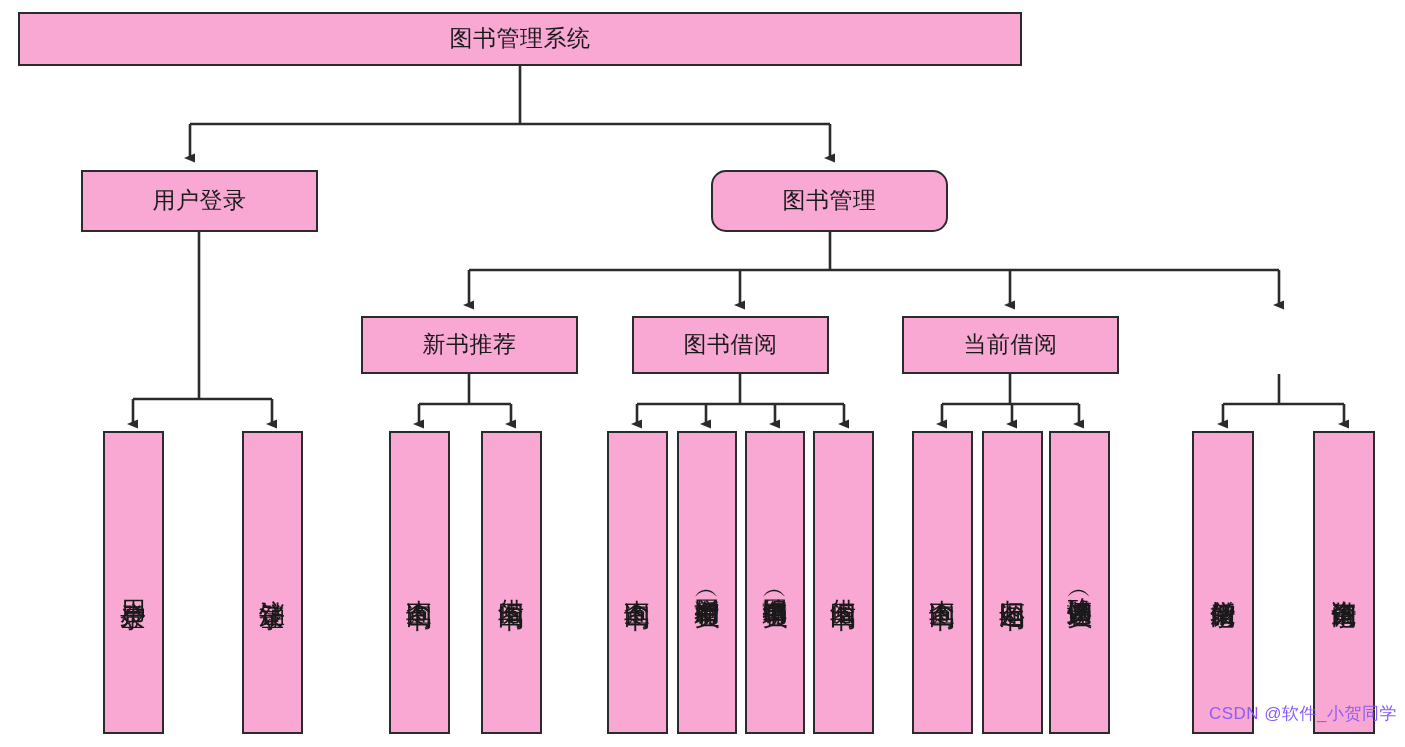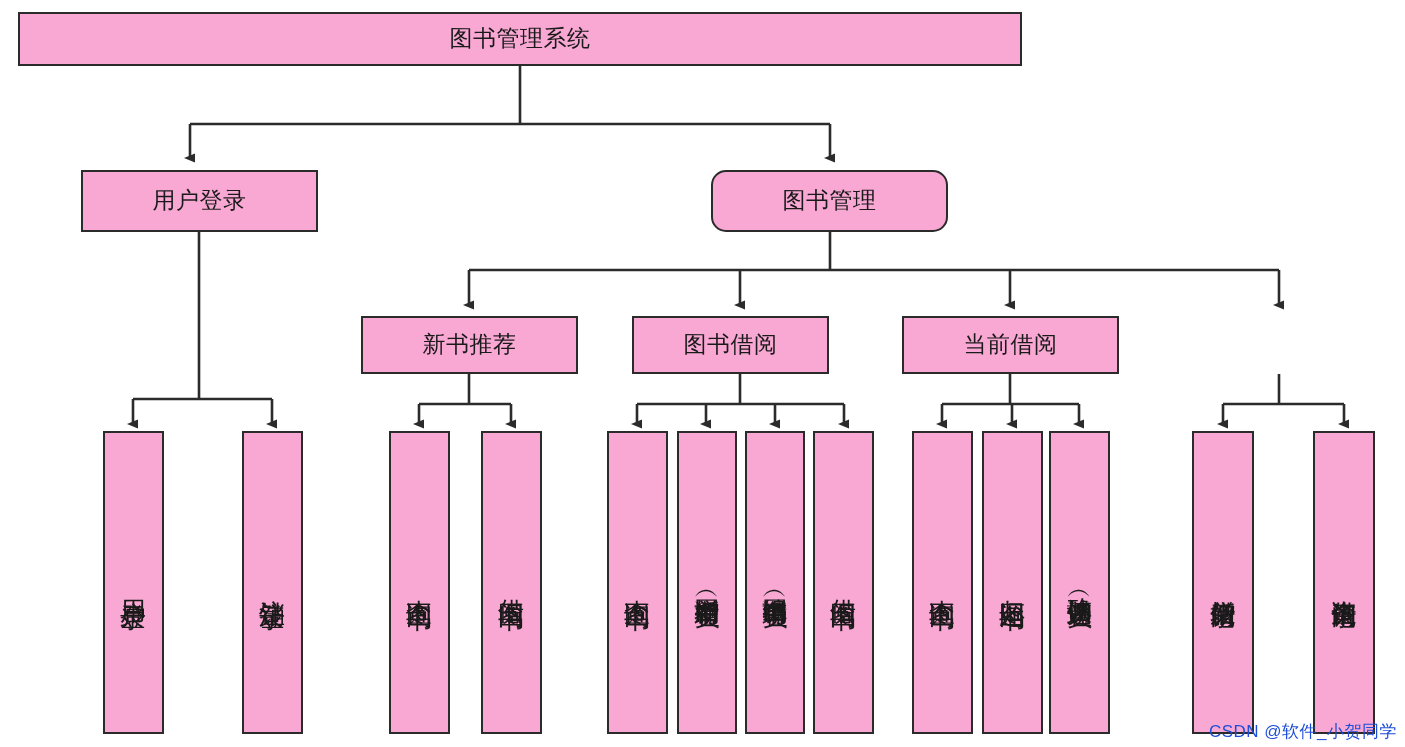--- a/index.html
+++ b/index.html
@@ -61,23 +61,23 @@
     letter-spacing: 2px;
     white-space: nowrap;
   }
   .node.v.long .label {
     font-size: 25px;
     letter-spacing: 1px;
   }
   #watermark {
     position: absolute;
     right: 8px;
-    bottom: 4px;
+    bottom: 22px;
     font-size: 17px;
-    color: #1d4ed8;
+    color: #8b5cf6;
     letter-spacing: 0.5px;
     white-space: nowrap;
     text-align: right;
   }
 </style>
 </head>
 <body>
 
 <div id="diagram-root">
 

